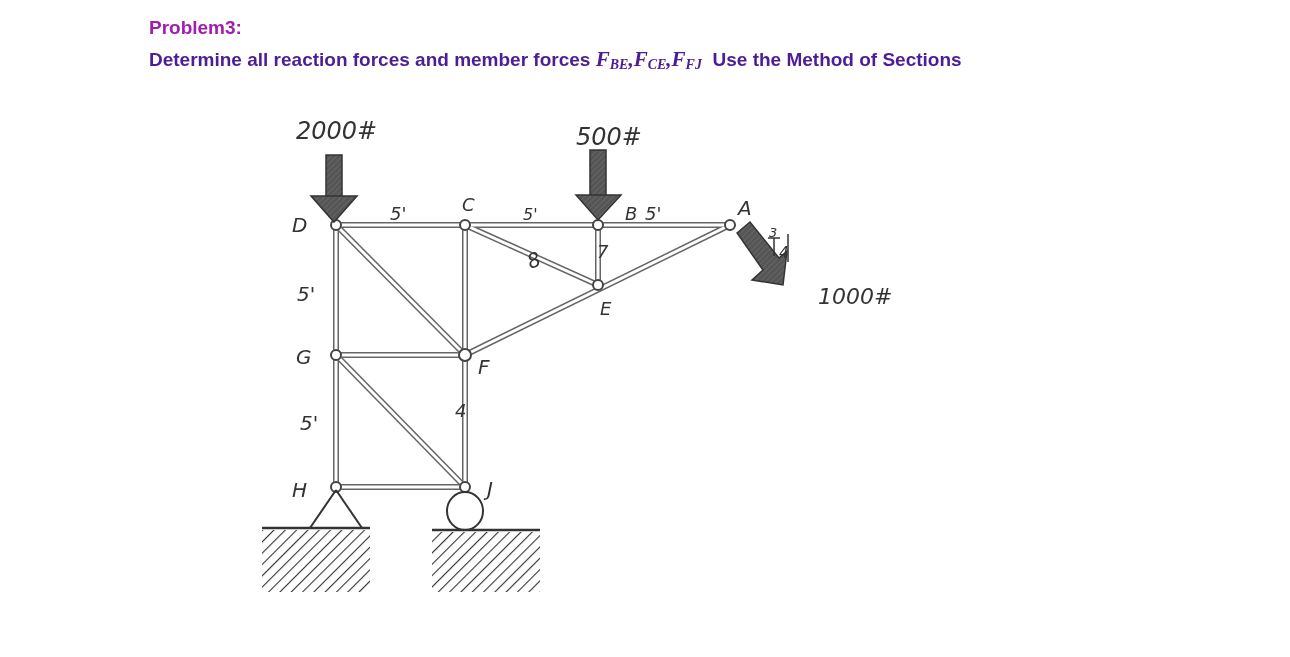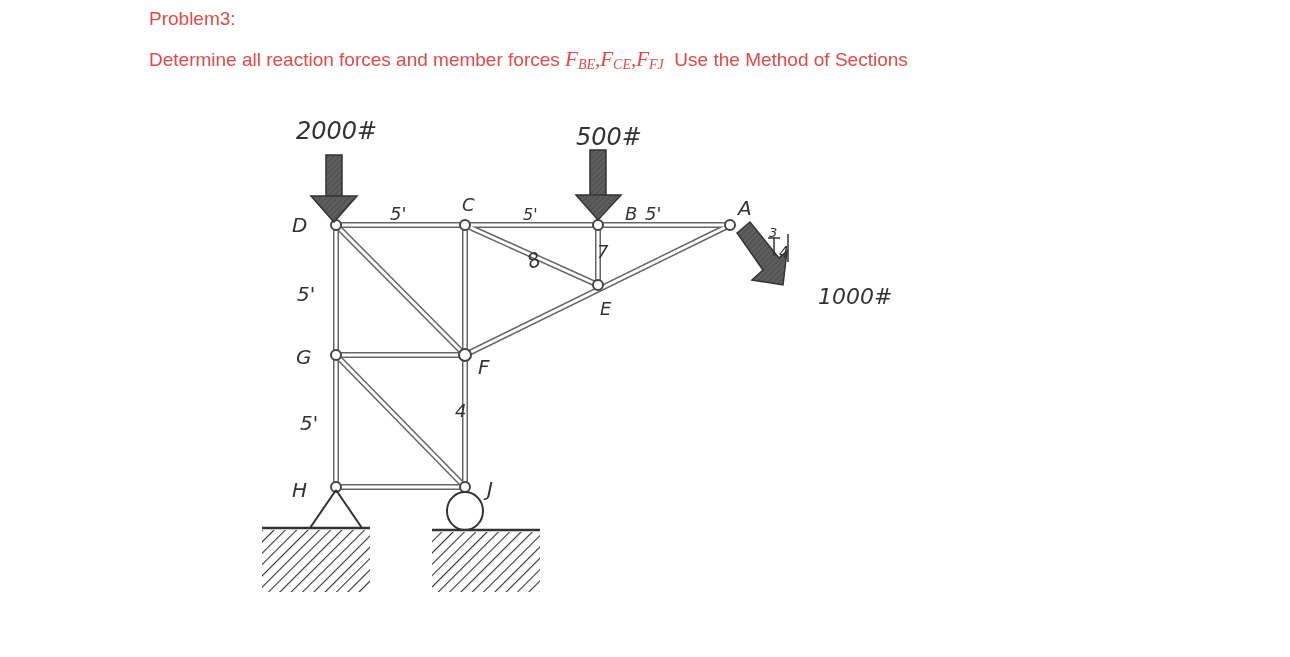--- a/index.html
+++ b/index.html
@@ -1,18 +1,18 @@
 <!DOCTYPE html>
 <html><head>
 <meta charset="utf-8">
 <style>
   html, body { margin:0; padding:0; background:#ffffff; }
   body { width:1290px; height:657px; position:relative; overflow:hidden; font-family:"Liberation Sans", "DejaVu Sans", sans-serif; color:#111; }
-  .title { position:absolute; left:149px; top:8px; font-size:19px; font-weight:normal; color:#ef4444; }
-  .statement { position:absolute; left:149px; top:47px; font-size:19px; color:#ef4444; white-space:nowrap; }
+  .title { position:absolute; left:149px; top:17px; font-size:19px; font-weight:bold; color:#a21caf; }
+  .statement { position:absolute; left:149px; top:47px; font-size:19px; color:#4c1d95; white-space:nowrap;font-weight:bold; }
   .math { font-family:"Liberation Serif", "DejaVu Serif", serif; font-style:italic; font-size:21px; }
   .math sub { font-size:14px; vertical-align:-3px; }
   .figure { position:absolute; left:0; top:0; width:1290px; height:657px; }
   .hand { font-family:"DejaVu Sans", sans-serif; fill:#333; font-style:italic; }
 </style>
 </head>
 <body>
 
 <div class="title">Problem3:</div>
 

